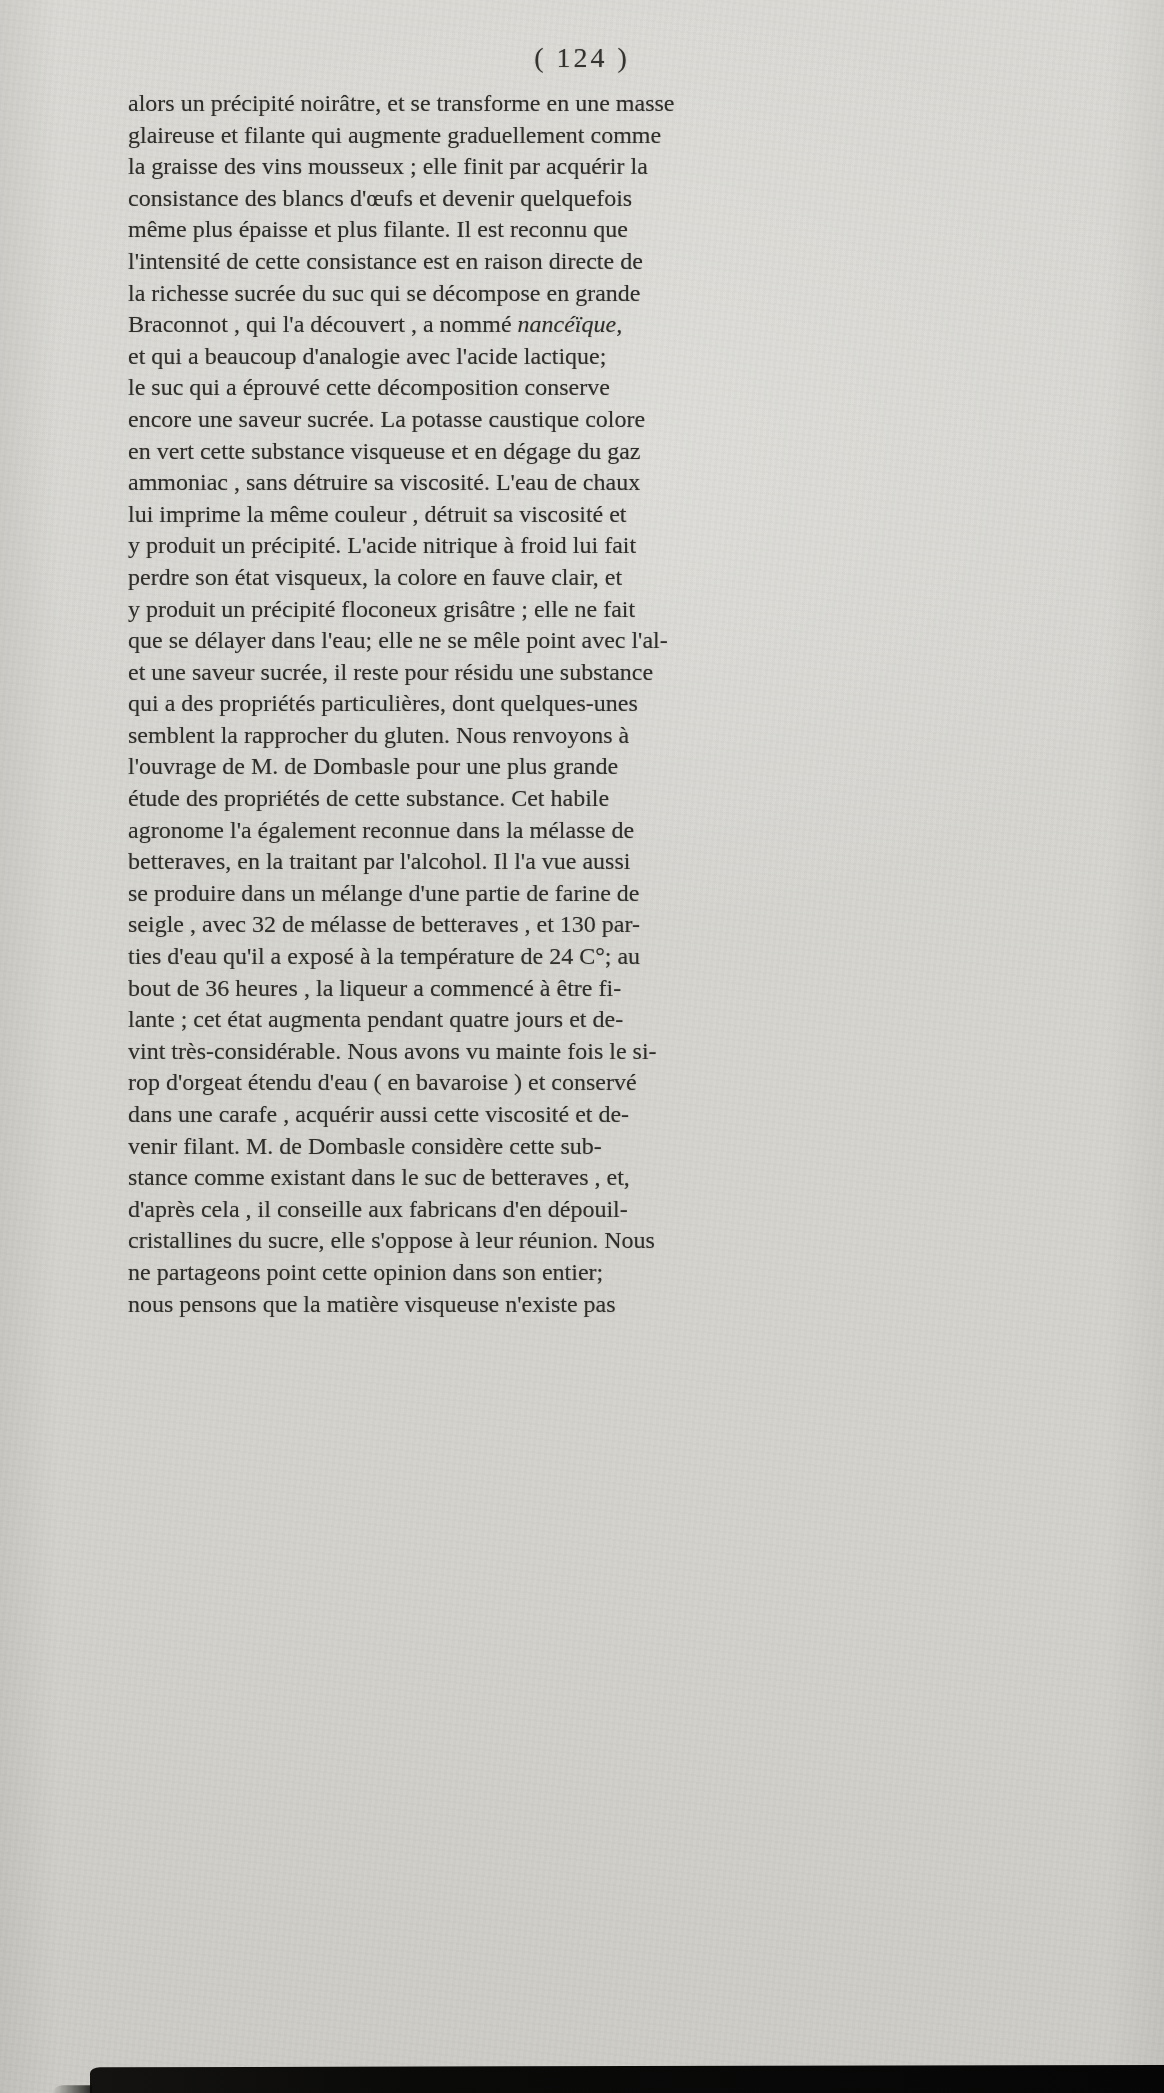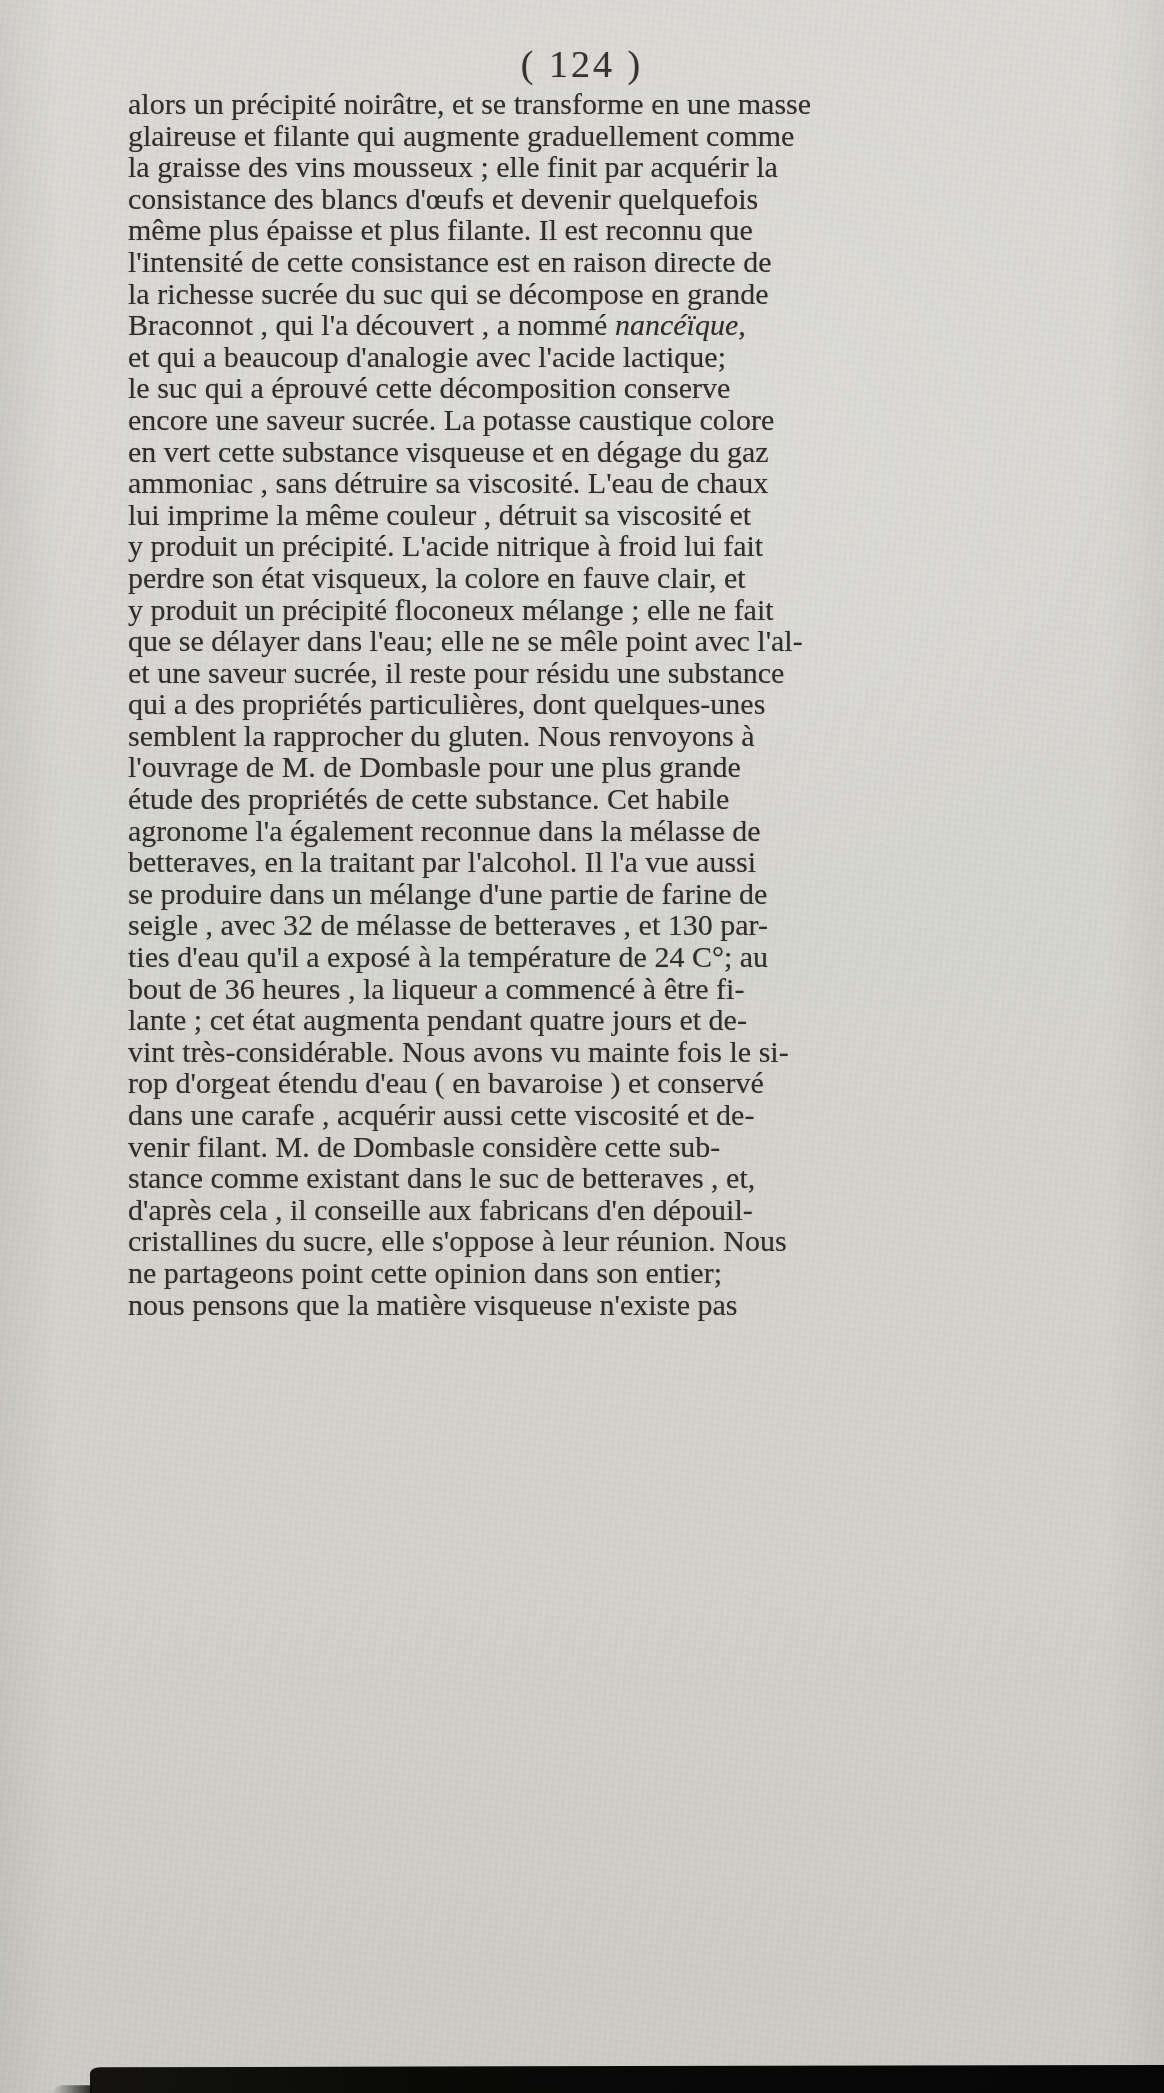--- a/index.html
+++ b/index.html
@@ -28,31 +28,31 @@
       repeating-linear-gradient(7deg, rgba(0,0,0,0.015) 0 2px, rgba(0,0,0,0) 2px 7px),
       repeating-linear-gradient(96deg, rgba(255,255,255,0.02) 0 3px, rgba(0,0,0,0.012) 3px 6px);
     pointer-events: none;
   }
   .page-number {
     position: absolute;
     top: 42px;
     left: 0;
     width: 100%;
     text-align: center;
-    font-size: 38px;
+    font-size: 28px;
     letter-spacing: 3px;
     color: #35332f;
     text-shadow: 0 0 1px rgba(52,50,46,0.45);
   }
   .text-block {
     position: absolute;
     top: 88px;
     left: 128px;
     width: 934px;
-    font-size: 30px;
+    font-size: 24px;
     color: #302e2a;
     text-shadow: 0 0 1px rgba(48,46,42,0.40);
   }
   .text-block .line {
     height: 31.6px;
     line-height: 31.6px;
     white-space: nowrap;
     text-align: justify;
     text-align-last: justify;
     overflow: visible;
@@ -97,21 +97,21 @@
       <div class="line">la richesse sucrée du suc qui se décompose en grande</div>
       <div class="line">Braconnot , qui l'a découvert , a nommé <i>nancéïque,</i></div>
       <div class="line">et qui a beaucoup d'analogie avec l'acide lactique;</div>
       <div class="line">le suc qui a éprouvé cette décomposition conserve</div>
       <div class="line">encore une saveur sucrée. La potasse caustique colore</div>
       <div class="line">en vert cette substance visqueuse et en dégage du gaz</div>
       <div class="line">ammoniac , sans détruire sa viscosité. L'eau de chaux</div>
       <div class="line">lui imprime la même couleur , détruit sa viscosité et</div>
       <div class="line">y produit un précipité. L'acide nitrique à froid lui fait</div>
       <div class="line">perdre son état visqueux, la colore en fauve clair, et</div>
-      <div class="line">y produit un précipité floconeux mélange ; elle ne fait</div>
+      <div class="line">y produit un précipité floconeux grisâtre ; elle ne fait</div>
       <div class="line">que se délayer dans l'eau; elle ne se mêle point avec l'al-</div>
       <div class="line">et une saveur sucrée, il reste pour résidu une substance</div>
       <div class="line">qui a des propriétés particulières, dont quelques-unes</div>
       <div class="line">semblent la rapprocher du gluten. Nous renvoyons à</div>
       <div class="line">l'ouvrage de M. de Dombasle pour une plus grande</div>
       <div class="line">étude des propriétés de cette substance. Cet habile</div>
       <div class="line">agronome l'a également reconnue dans la mélasse de</div>
       <div class="line">betteraves, en la traitant par l'alcohol. Il l'a vue aussi</div>
       <div class="line">se produire dans un mélange d'une partie de farine de</div>
       <div class="line">seigle , avec 32 de mélasse de betteraves , et 130 par-</div>

